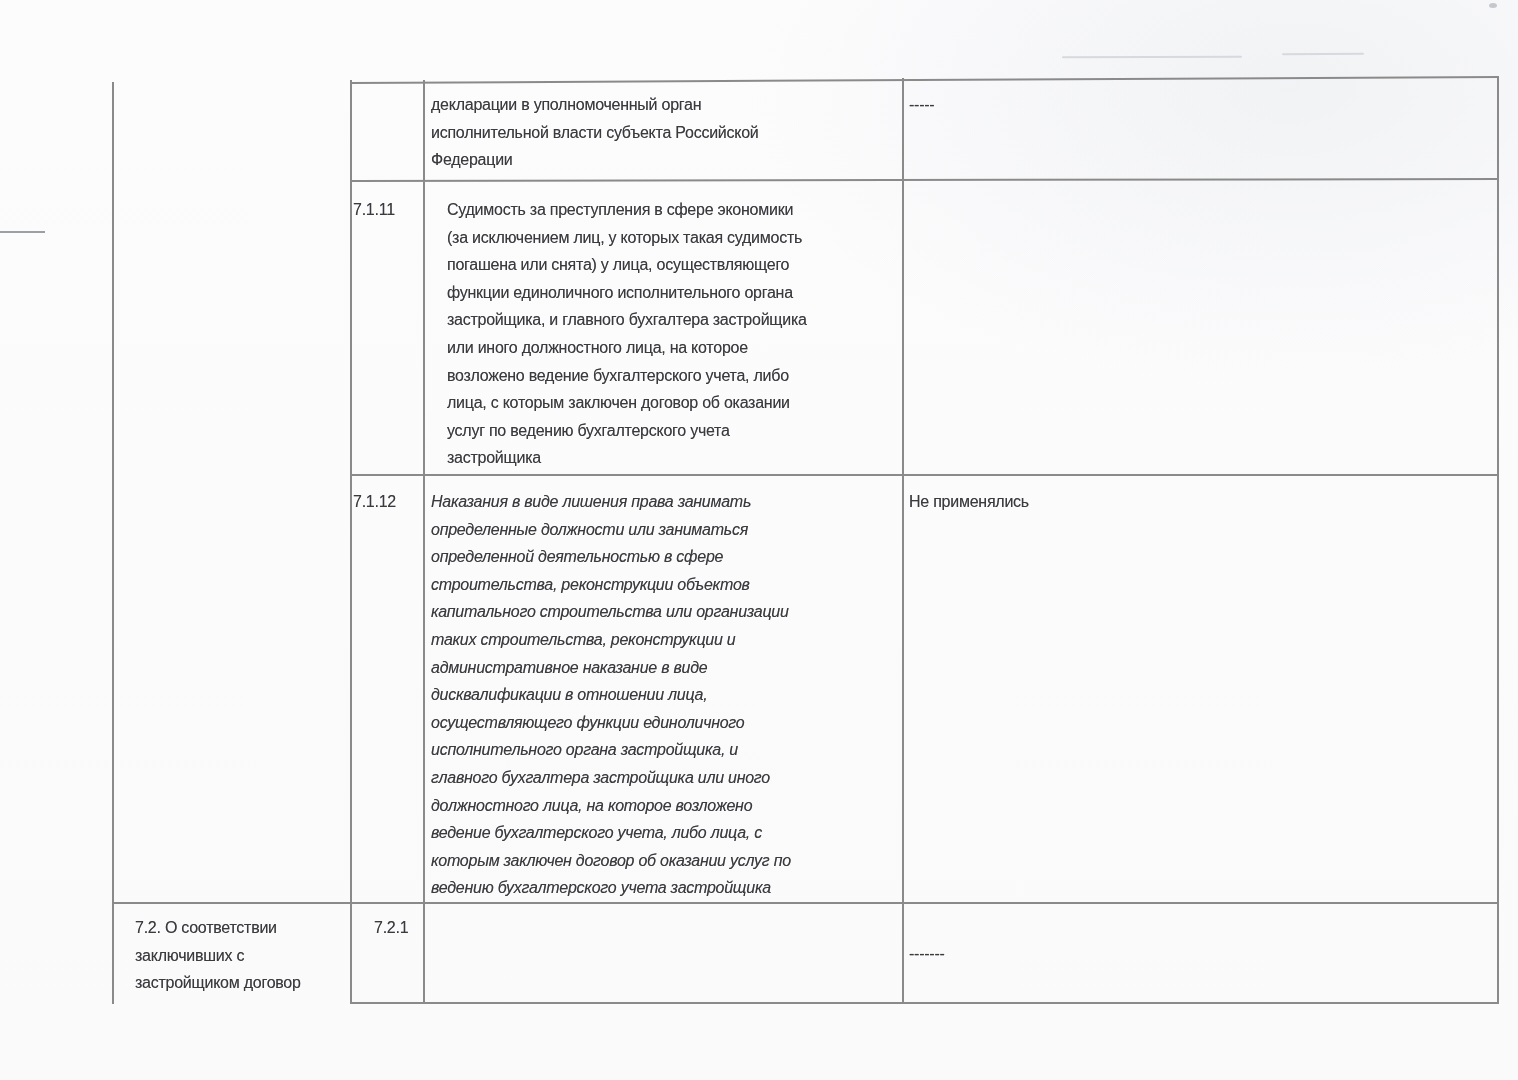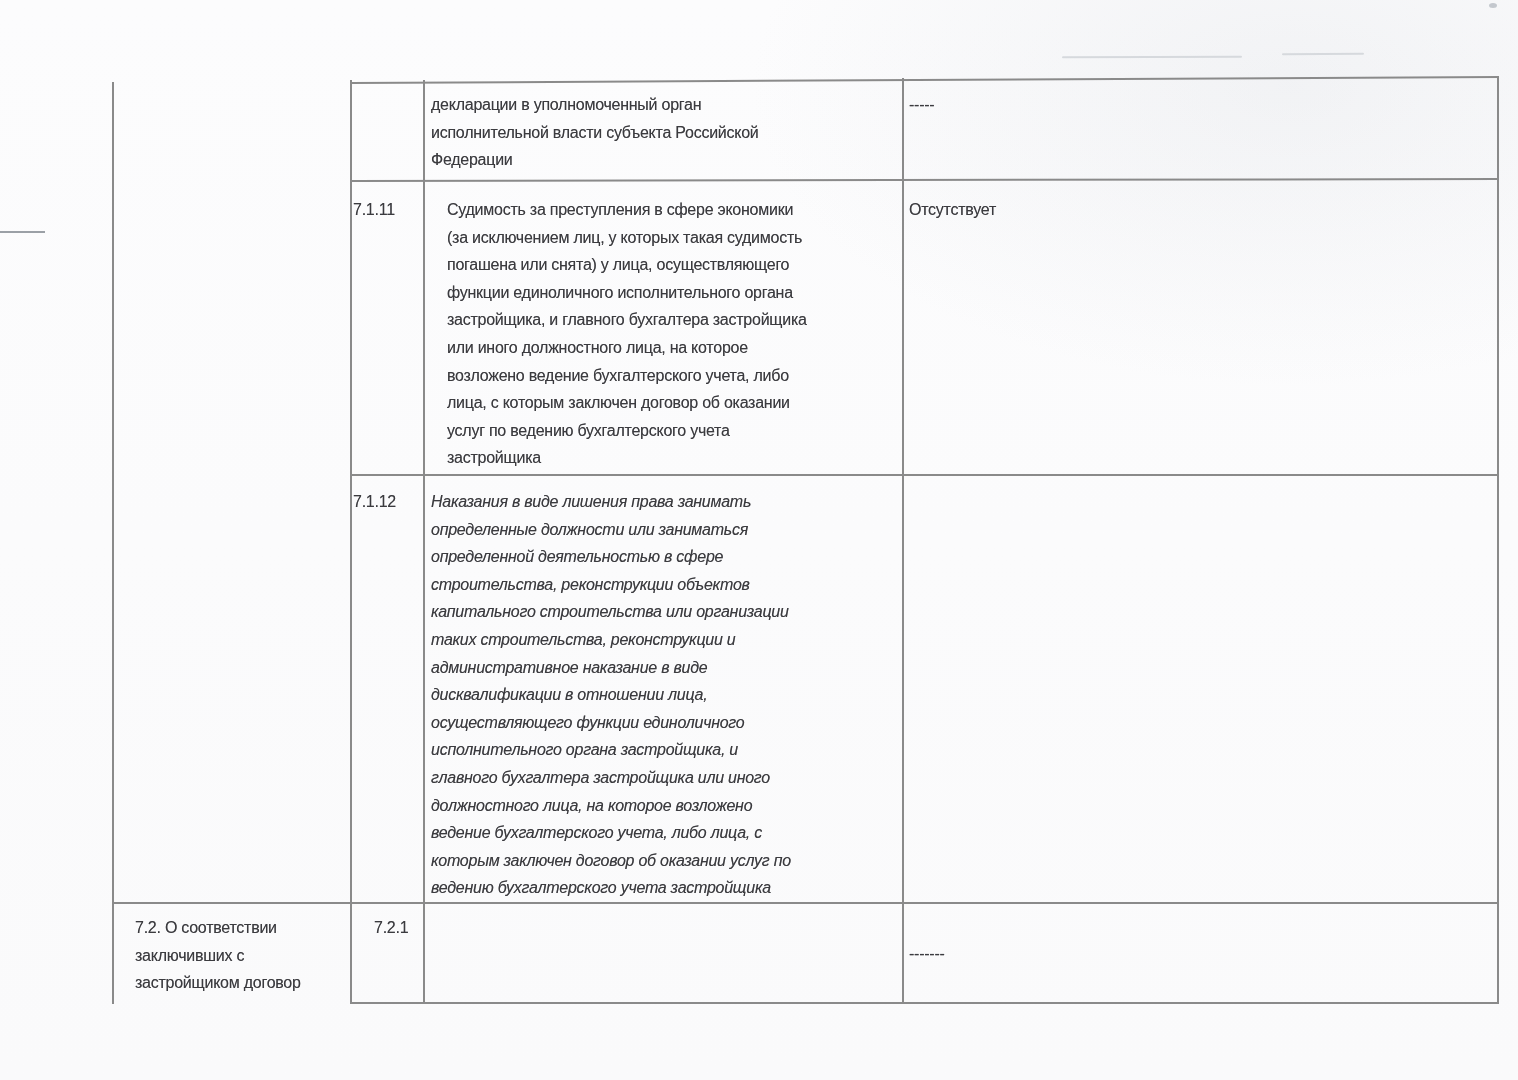--- a/index.html
+++ b/index.html
@@ -87,38 +87,38 @@
   <div class="cell desc" style="left:423px; top:196px;margin-left:24px;">Судимость за преступления в сфере экономики
 (за исключением лиц, у которых такая судимость
 погашена или снята) у лица, осуществляющего
 функции единоличного исполнительного органа
 застройщика, и главного бухгалтера застройщика
 или иного должностного лица, на которое
 возложено ведение бухгалтерского учета, либо
 лица, с которым заключен договор об оказании
 услуг по ведению бухгалтерского учета
 застройщика</div>
-  <div class="cell val" style="left:909px; top:196px;">Отсутствует</div>
 
   <div class="cell num" style="left:353px; top:488px;">7.1.12</div>
   <div class="cell desc" style="left:431px; top:488px;font-style:italic;">Наказания в виде лишения права занимать
 определенные должности или заниматься
 определенной деятельностью в сфере
 строительства, реконструкции объектов
 капитального строительства или организации
 таких строительства, реконструкции и
 административное наказание в виде
 дисквалификации в отношении лица,
 осуществляющего функции единоличного
 исполнительного органа застройщика, и
 главного бухгалтера застройщика или иного
 должностного лица, на которое возложено
 ведение бухгалтерского учета, либо лица, с
 которым заключен договор об оказании услуг по
 ведению бухгалтерского учета застройщика</div>
+  <div class="cell val" style="left:909px; top:488px;">Не применялись</div>
 
   <div class="cell section" style="left:118px; top:914px;">7.2. О соответствии
 заключивших с
 застройщиком договор</div>
   <div class="cell num" style="left:353px; top:914px;padding-left:21px;">7.2.1</div>
   <div class="cell val" style="left:909px; top:940px;">-------</div>
 
 </div>
 
 </body></html>

